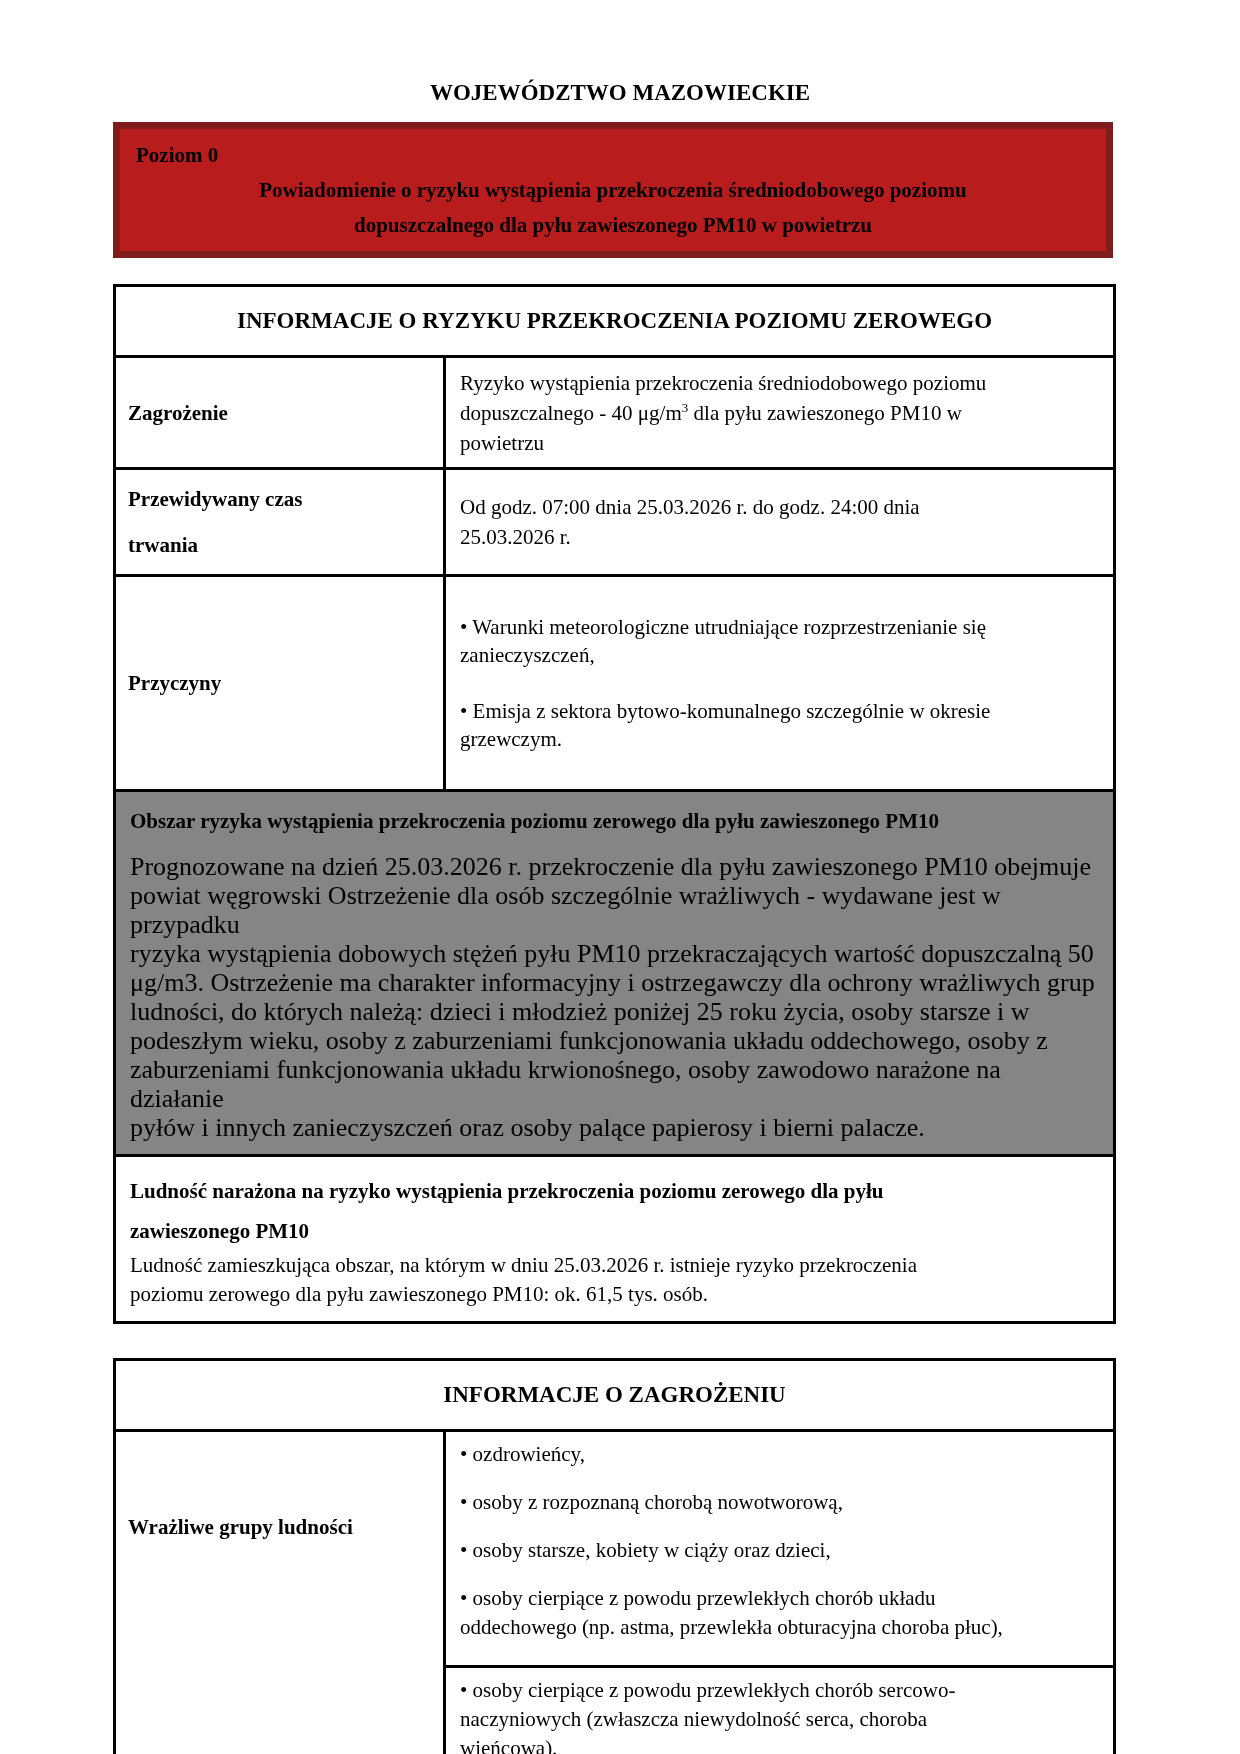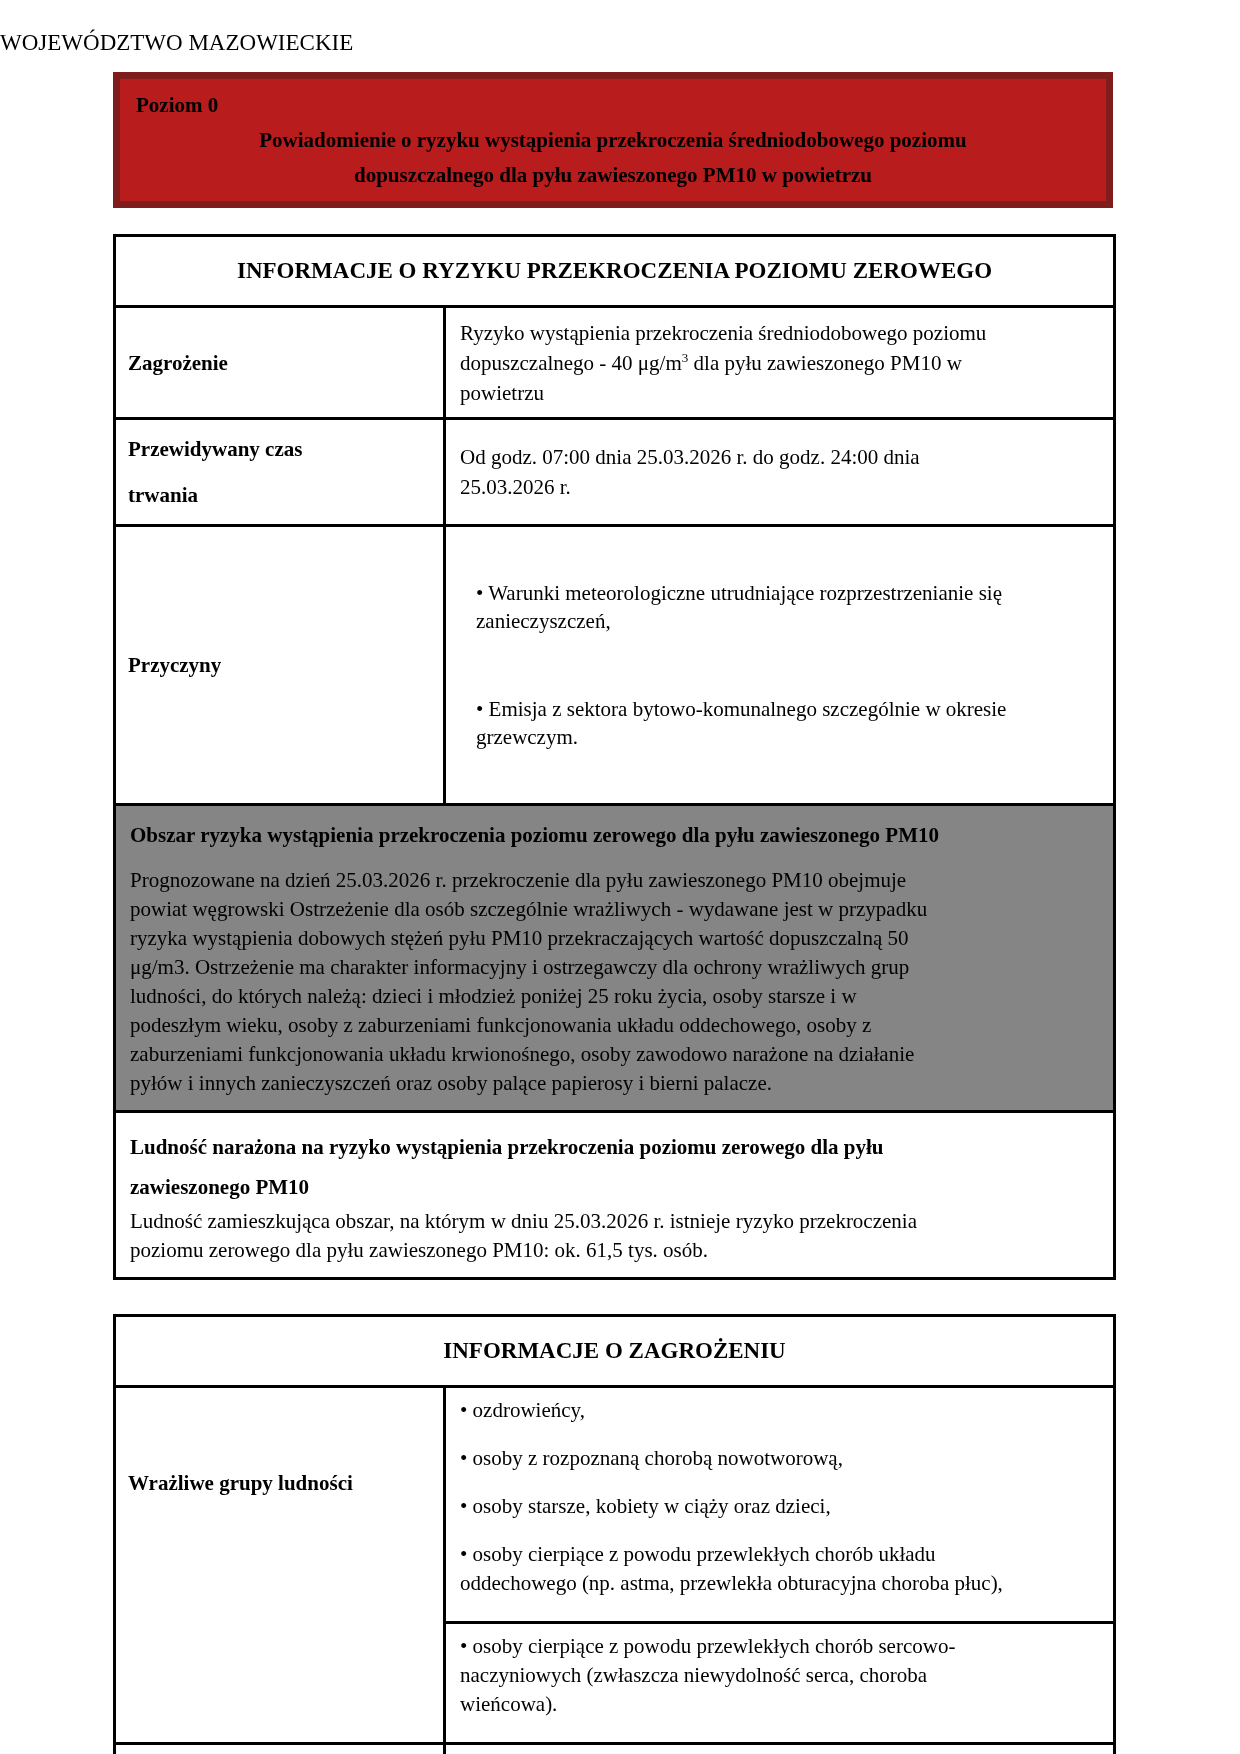--- a/index.html
+++ b/index.html
@@ -13,22 +13,23 @@
     color: #000;
   }
   .page {
     position: relative;
     width: 1240px;
     height: 1754px;
     overflow: hidden;
     background: #ffffff;
   }
   .doc-title {
-    margin-top: 28px;
-    font-weight: normal;
+    margin-top: 78px;
+    text-align: center;
+    font-weight: bold;
     font-size: 23px;
     line-height: 30px;
   }
   
   .banner {
     box-sizing: border-box;
     margin: 14px 0 0 113px;
     width: 1000px;
     height: 136px;
     background: #b91c1c;
@@ -88,36 +89,36 @@
   }
   .value-cell sup {
     font-size: 13px;
     line-height: 0;
     vertical-align: super;
   }
   .r-zagrozenie td { height: 112px; }
   .r-czas td      { height: 93px; }
   .r-przyczyny td { height: 134px; }
   .r-przyczyny .value-cell { line-height: 28px; }
-  .bullet-line { margin: 16px; }
+  .bullet-line { margin: 0; }
   
   .area-cell {
     height: 293px;
     background: #858585;
     padding: 12px 14px;
     vertical-align: top;
   }
   .area-heading {
     font-weight: bold;
     font-size: 21px;
     line-height: 30px;
     margin: 2px 0 0 0;
   }
   .area-body {
-    font-size: 21px;
+    font-size: 26px;
     line-height: 29px;
     margin-top: 16px;
     white-space: pre-line;
   }
   
   .pop-cell {
     height: 163px;
     padding: 12px 14px;
     vertical-align: top;
   }

